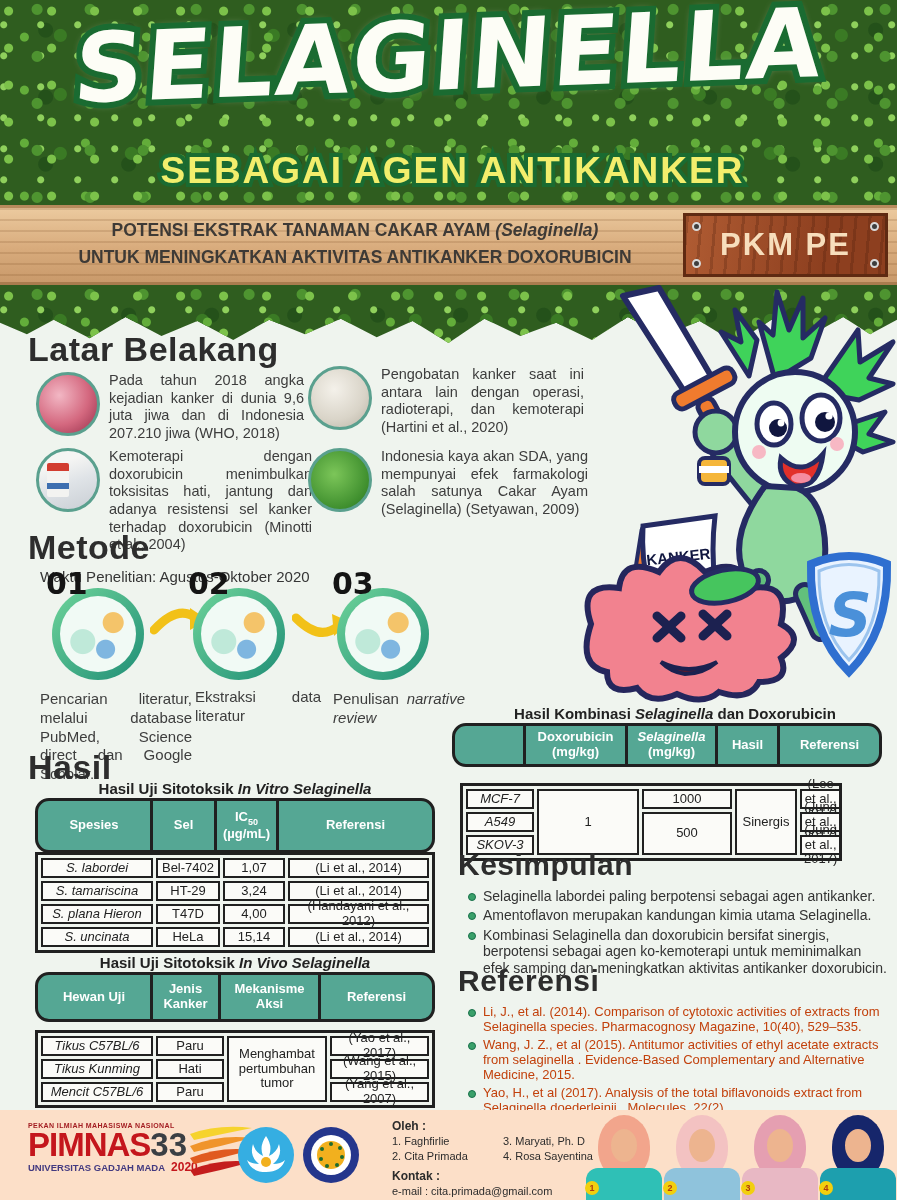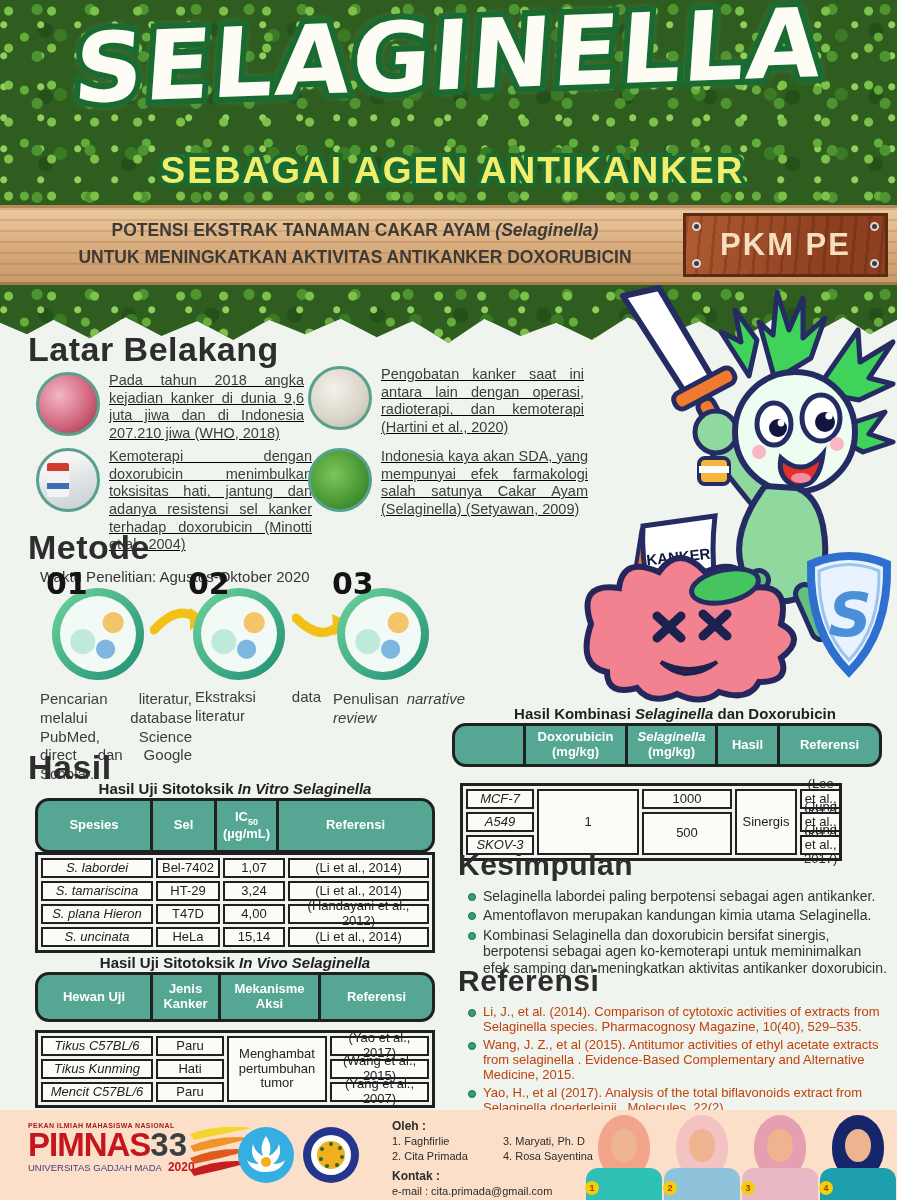--- a/index.html
+++ b/index.html
@@ -50,21 +50,21 @@
     border:3px solid #5f2a12;display:flex;align-items:center;justify-content:center;}
   .pkm-sign .label{color:#f7debc;font-size:31px;font-weight:800;letter-spacing:2px;}
   .bolt{position:absolute;width:9px;height:9px;border-radius:50%;background:#3d3d3d;border:2px solid #d9d9d9;}
   .bolt.tl{left:6px;top:6px}.bolt.tr{right:6px;top:6px}.bolt.bl{left:6px;bottom:6px}.bolt.br{right:6px;bottom:6px}
 
   
   .h1{position:absolute;font-size:34px;font-weight:800;color:#2d2d2d;letter-spacing:.5px;z-index:6;}
   .h1.small{font-size:30px;}
 
   
-  .lb-item{position:absolute;display:flex;gap:9px;z-index:6;text-decoration:underline;}
+  .lb-item{position:absolute;display:flex;gap:9px;z-index:6;}
   .lb-icon{flex:0 0 64px;width:64px;height:64px;border-radius:50%;border:3px solid #5aa08e;}
   .lb-text{font-size:14.5px;color:#3d3d3d;line-height:1.22;text-align:justify;}
   .icon-cancer{background:radial-gradient(circle at 35% 35%, #f2b7c4, #d4687f 55%, #a33b55 90%);}
   .icon-drug{background:linear-gradient(160deg,#f5f5f3 25%,#dfe3e7 55%,#c9ced4),
     linear-gradient(#fff,#fff);position:relative;overflow:hidden;}
   .icon-drug::after{content:"";position:absolute;left:8px;top:12px;width:22px;height:34px;
     background:linear-gradient(#d23c30 0 8px,#f3f3f1 8px 20px,#3e6fb0 20px 26px,#f3f3f1 26px);border-radius:2px;}
   .icon-radio{background:radial-gradient(circle at 40% 35%, #f4f1ea, #d9d4c8 60%, #b9b2a4);}
   .icon-plant{background:radial-gradient(circle at 40% 40%, #7cc659, #3f8f2e 70%, #2e6e22);}
 
@@ -103,21 +103,21 @@
   .rtext{font-size:13px;color:#c2410c;line-height:1.16;}
 
   
   .footer{position:absolute;left:0;top:1110px;width:897px;height:90px;background:#fcdfc8;z-index:6;}
   .pimnas{position:absolute;left:28px;top:12px;width:215px;}
   .pimnas .tag{font-size:7px;font-weight:bold;color:#a31d22;letter-spacing:.4px;}
   .pimnas .row{display:flex;align-items:baseline;}
   .pimnas .name{font-size:33px;font-weight:800;color:#c4161c;letter-spacing:-1px;line-height:.95;}
   .pimnas .num{font-size:33px;font-weight:800;color:#3a3f44;line-height:.95;}
   .pimnas .sub{display:flex;gap:6px;align-items:baseline;}
-  .pimnas .univ{font-size:9.5px;font-weight:normal;color:#433a80;}
+  .pimnas .univ{font-size:9.5px;font-weight:bold;color:#433a80;}
   .pimnas .year{font-size:12px;font-weight:800;color:#c4161c;}
   .flames{position:absolute;left:160px;top:2px;}
   .logo-circ{position:absolute;border-radius:50%;}
   .oleh{position:absolute;left:392px;top:8px;font-size:11px;color:#2c2c2c;line-height:1.35;}
   .oleh .lbl{font-weight:bold;font-size:12px;}
   .authors{display:grid;grid-template-columns:105px 110px;column-gap:6px;}
   .mono-sp{white-space:pre;}
   .members{position:absolute;right:0;top:0;width:312px;height:90px;display:flex;align-items:flex-end;}
   .member{position:relative;width:78px;height:88px;}
   .hijab{position:absolute;left:13px;top:3px;width:52px;height:64px;border-radius:50% 50% 46% 46%;}

